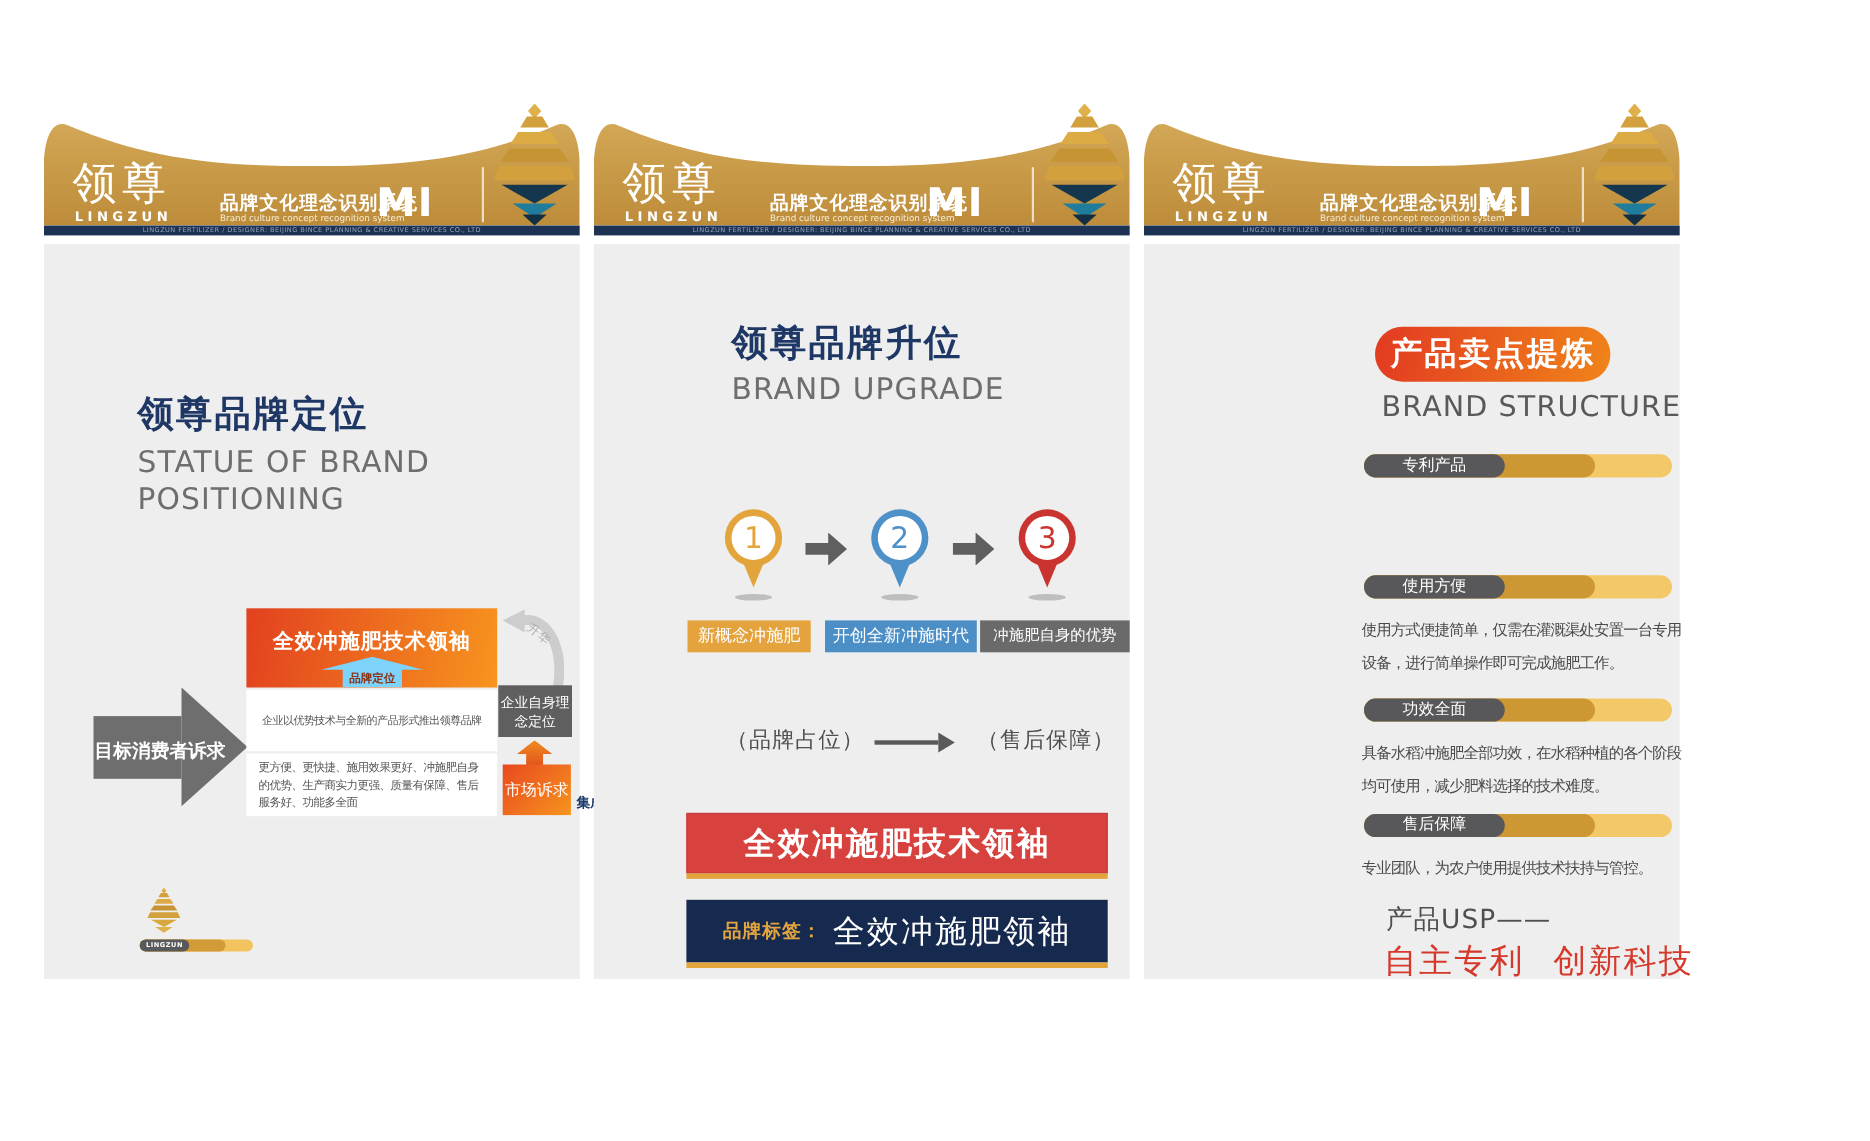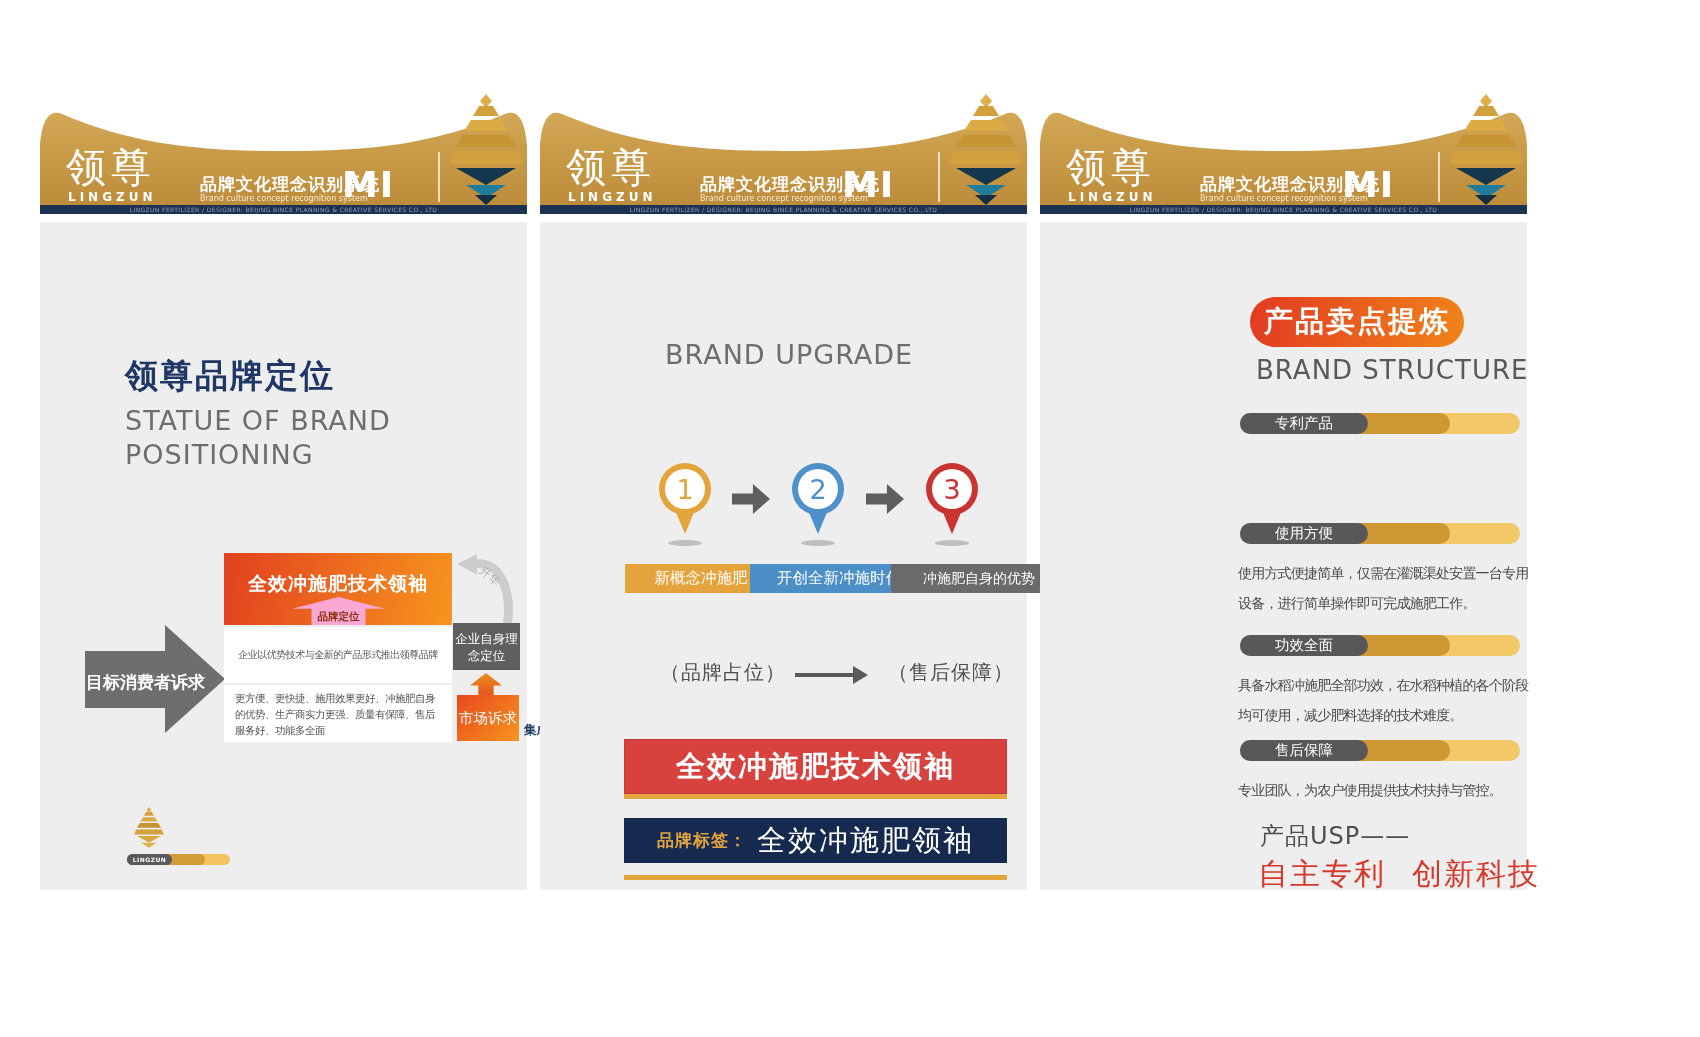--- a/index.html
+++ b/index.html
@@ -29,21 +29,21 @@
   
   .pbody{position:absolute;top:127px;left:0;width:487px;height:668px;background:#eeeeee;}
   .abs{position:absolute;}
 
   .cn-title{font-size:33px;font-weight:bold;color:#1e3765;letter-spacing:2px;white-space:nowrap;}
   .en-sub{font-size:27px;color:#6e6e6e;line-height:34px;letter-spacing:1px;}
 
   
   .d-main{left:184px;top:331px;width:228px;height:72px;background:linear-gradient(100deg,#e2411f,#f7941e);
     color:#fff;font-size:19px;font-weight:bold;text-align:center;letter-spacing:1px;line-height:1;padding-top:21px;box-sizing:border-box;}
-  .d-badge{left:252px;top:375px;width:93px;height:28px;background:#f9a8d4;
+  .d-badge{left:252px;top:375px;width:93px;height:28px;background:#7dd3fc;
     clip-path:polygon(50% 0,100% 42%,79% 42%,79% 100%,21% 100%,21% 42%,0 42%);}
   .d-badge span{position:absolute;left:0;right:0;top:13px;text-align:center;font-size:10.5px;font-weight:bold;color:#8b2f10;}
   .d-box1{left:184px;top:405px;width:228px;height:56px;background:#fff;display:flex;align-items:center;justify-content:center;
     font-size:10px;color:#555;letter-spacing:-.5px;white-space:nowrap;}
   .d-box2{left:184px;top:463px;width:228px;height:57px;background:#fff;box-sizing:border-box;padding:5px 11px;
     font-size:10.5px;color:#555;line-height:16px;letter-spacing:-.5px;}
   .d-arrow-body{left:45px;top:429px;width:80px;height:57px;background:#6e6e6e;}
   .d-arrow-head{left:125px;top:403px;width:0;height:0;border-top:54px solid transparent;border-bottom:54px solid transparent;border-left:60px solid #6e6e6e;}
   .d-arrow-label{left:46px;top:449px;width:146px;text-align:left;color:#fff;font-size:17px;font-weight:bold;z-index:2;white-space:nowrap;}
   .d-swoosh{left:415px;top:330px;width:58px;height:76px;}
@@ -68,28 +68,28 @@
   .pin::after{content:"";position:absolute;left:50%;top:47px;transform:translateX(-50%);
     border-left:10px solid transparent;border-right:10px solid transparent;border-top:24px solid;}
   .pin .inner{position:absolute;left:6px;top:6px;width:40px;height:40px;border-radius:50%;background:#fff;
     display:flex;align-items:center;justify-content:center;font-size:27px;}
   .pin-shadow{position:absolute;top:318px;width:34px;height:6px;border-radius:50%;background:rgba(80,80,80,.30);}
   .pin-gold{background:#e3a43c;color:#e3a43c;}.pin-gold::after{border-top-color:#e3a43c;}
   .pin-blue{background:#4e90c8;color:#4e90c8;}.pin-blue::after{border-top-color:#4e90c8;}
   .pin-red{background:#c93431;color:#c93431;}.pin-red::after{border-top-color:#c93431;}
   .pin-arrow{position:absolute;top:262px;width:38px;height:30px;background:#5f5f5f;
     clip-path:polygon(0 32%,55% 32%,55% 0,100% 50%,55% 100%,55% 68%,0 68%);}
-  .chip{position:absolute;top:342px;height:29px;line-height:29px;text-align:center;color:#fff;font-size:15.5px;white-space:nowrap;padding-left:20px;}
+  .chip{position:absolute;top:342px;height:29px;line-height:29px;text-align:center;color:#fff;font-size:15.5px;white-space:nowrap;}
   .stage-txt{position:absolute;top:437px;font-size:20px;color:#4f4f4f;letter-spacing:1px;white-space:nowrap;}
   .sa-line{left:255px;top:451px;width:58px;height:4px;background:#5a5a5a;}
   .sa-head{left:313px;top:444px;width:0;height:0;border-top:9px solid transparent;border-bottom:9px solid transparent;border-left:15px solid #5a5a5a;}
   .p2-red{left:84px;top:517px;width:383px;height:55px;background:#d7423e;border:1px solid #c7393a;box-sizing:border-box;
     display:flex;align-items:center;justify-content:center;color:#fff;font-size:29px;font-weight:600;letter-spacing:2px;}
   .p2-red-strip{left:84px;top:572px;width:383px;height:5px;background:#e3a43c;}
-  .p2-navy{left:84px;top:596px;width:383px;height:45px;background:#16294f;
+  .p2-navy{left:84px;top:596px;width:383px;height:57px;background:#16294f;
     display:flex;align-items:center;justify-content:center;gap:10px;}
   .p2-navy .lbl{color:#e2a43e;font-size:17px;font-weight:bold;letter-spacing:1px;}
   .p2-navy .val{color:#fff;font-size:29px;letter-spacing:2px;}
   .p2-navy-strip{left:84px;top:653px;width:383px;height:5px;background:#e3a43c;}
 
   
   .p3-pill{left:210px;top:75px;width:214px;height:50px;border-radius:26px;background:linear-gradient(100deg,#e23a22,#f08419);
     display:flex;align-items:center;justify-content:center;color:#fff;font-size:29px;font-weight:bold;letter-spacing:2px;}
   .p3-sub{left:216px;top:133px;font-size:26px;color:#58595b;letter-spacing:1px;white-space:nowrap;}
   .bar{position:absolute;left:200px;width:280px;height:21px;}
@@ -200,20 +200,21 @@
     <div class="sys-zh">品牌文化理念识别系统</div>
     <div class="sys-en">Brand culture concept recognition system</div>
     <div class="mi">MI</div>
     <div class="hdr-div"></div>
     <svg class="pyr-big" viewBox="0 0 72 112">
         <use href="#pyramid-full"></use>
       </svg>
   </div>
   <div class="strip">LINGZUN FERTILIZER / DESIGNER: BEIJING BINCE PLANNING &amp; CREATIVE SERVICES CO., LTD</div>
   <div class="pbody">
+    <div class="abs cn-title" style="left:125px;top:68px">领尊品牌升位</div>
     <div class="abs en-sub" style="left:125px;top:116px">
       <div>BRAND UPGRADE</div>
     </div>
 
     <div class="pin pin-gold" style="left:119px">
       <div class="inner">1</div>
     </div>
     <div class="pin-shadow" style="left:128px"></div>
     <div class="pin-arrow" style="left:192px"></div>
     <div class="pin pin-blue" style="left:252px">

